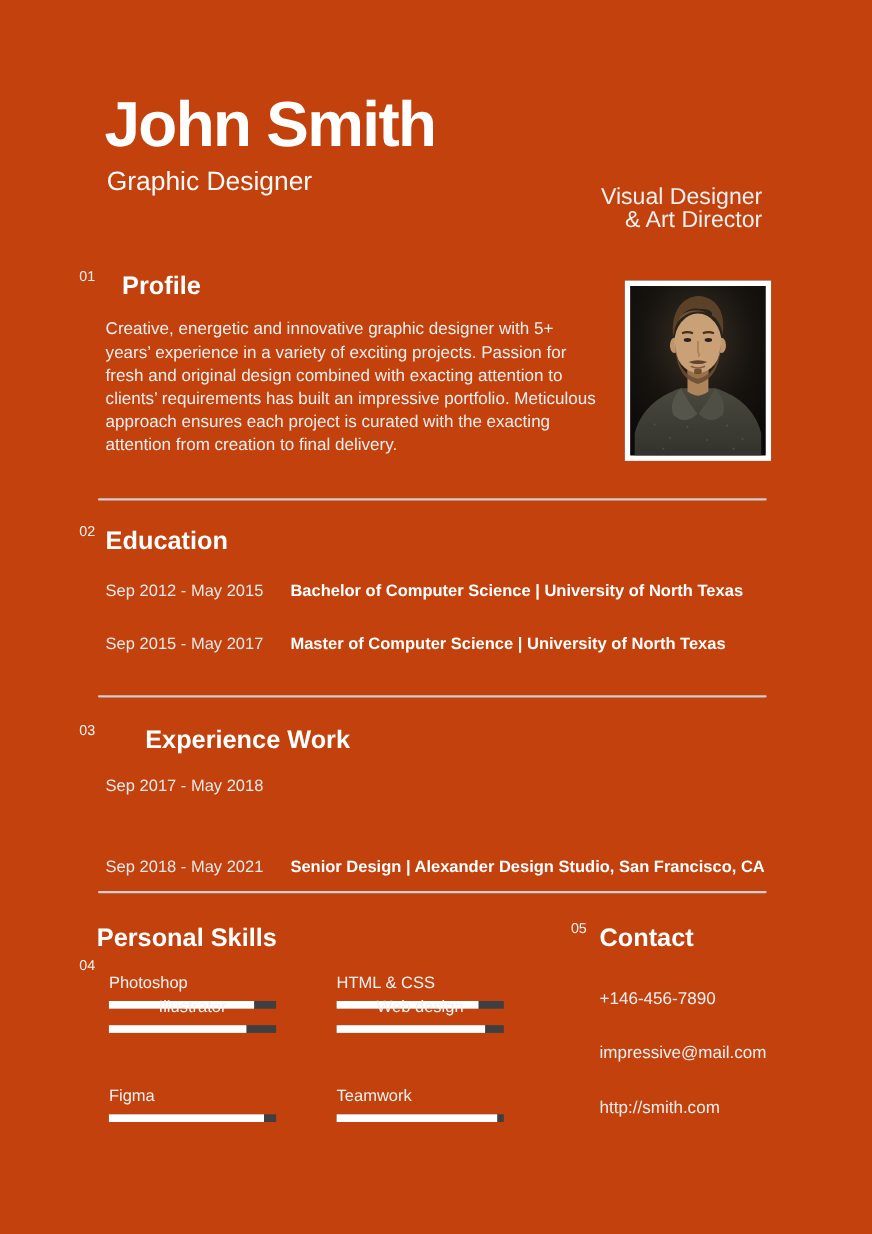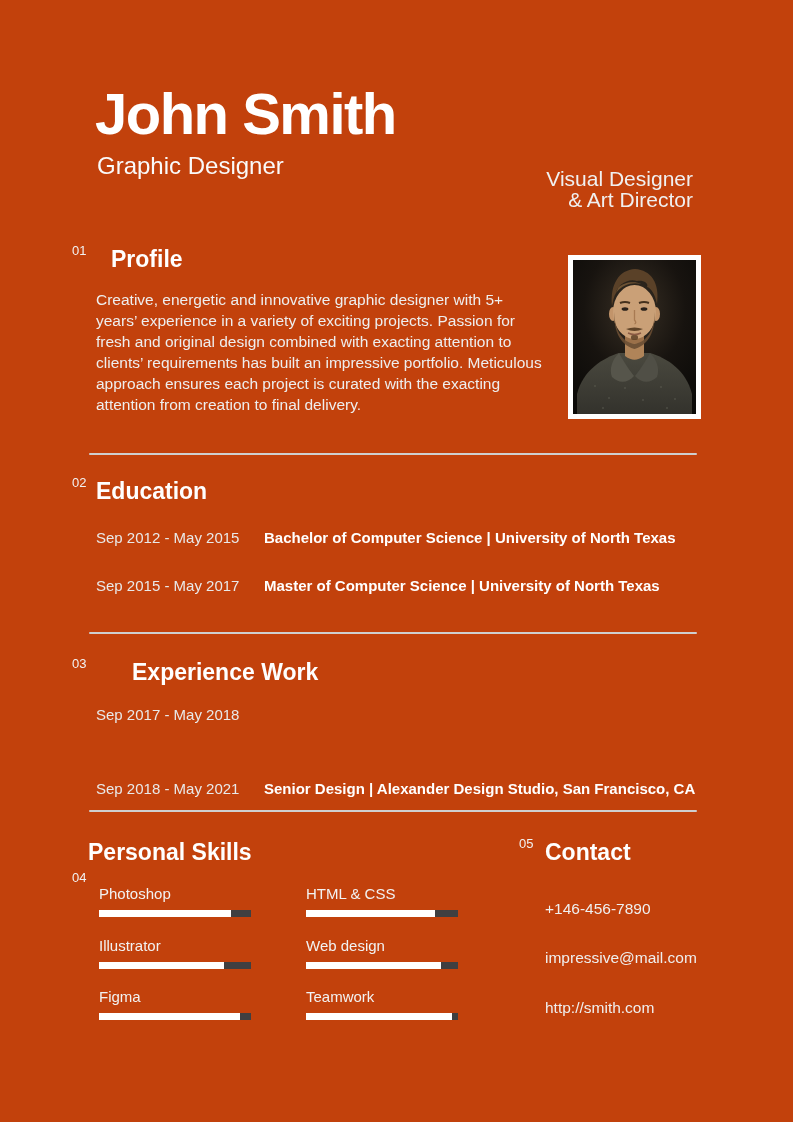--- a/index.html
+++ b/index.html
@@ -76,21 +76,21 @@
   .skill { position: absolute; width: 152px; }
   .skill .skill-label { font-size: 15px; color: #f2f2f2; display: block; }
   .skill .track {
     margin-top: 8px; width: 152px; height: 7px; background: #3f3f41;
   }
   .skill .fill { height: 7px; background: #ffffff; }
 
   .skill.c1 { left: 99px; }
   .skill.c2 { left: 306px; }
   .skill.r1 { top: 885px; }
-  .skill.r2 { top: 937px; }
+  .skill.r2 { top: 907px; text-align: center; }
   .skill.r3 { top: 988px; }
 
   
   .contact-item {
     position: absolute; left: 545px;
     font-size: 15.5px; color: #efefef; white-space: nowrap;
   }
 </style>
 </head>
 <body>

